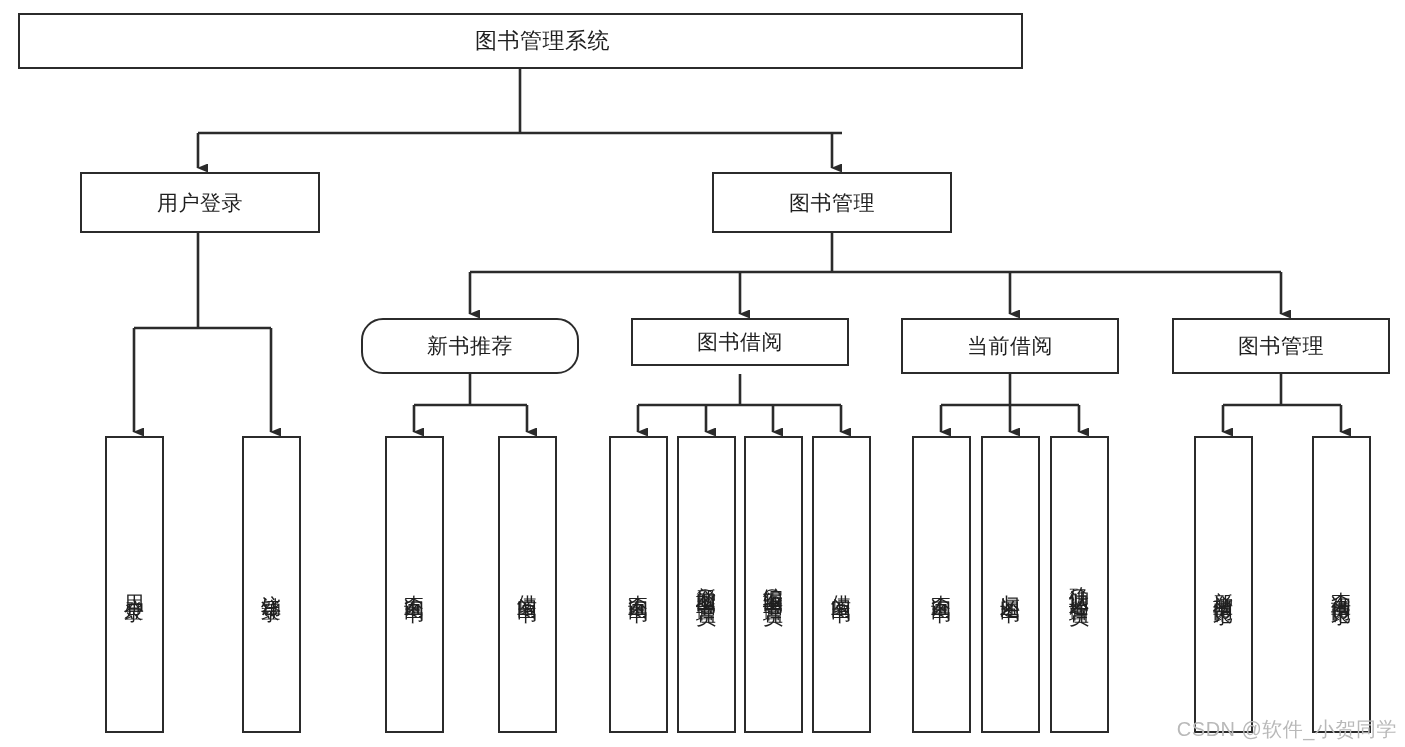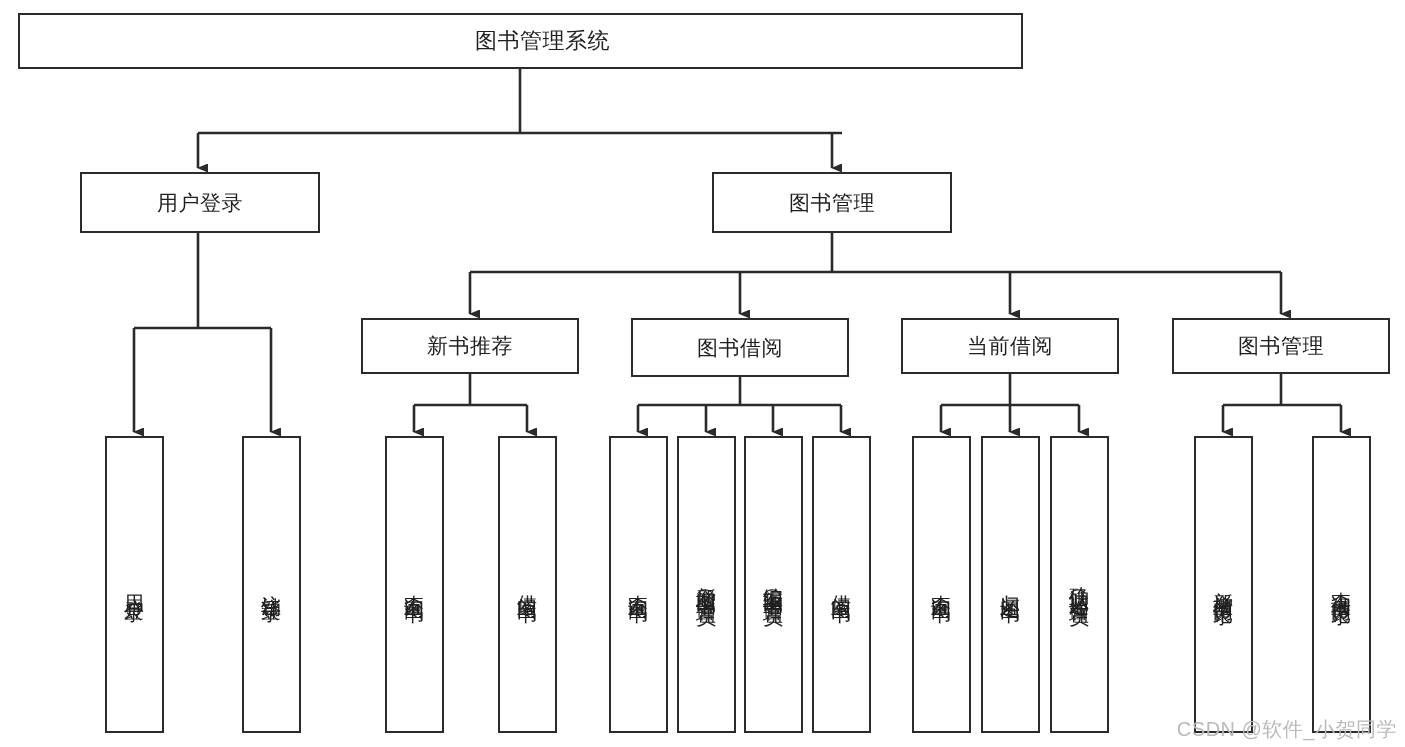--- a/index.html
+++ b/index.html
@@ -130,24 +130,24 @@
     <span>图书管理系统</span>
   </div>
 
   <div class="node horizontal" style="left:80px; top:172px; width:240px; height:61px;">
     <span>用户登录</span>
   </div>
   <div class="node horizontal" style="left:712px; top:172px; width:240px; height:61px;">
     <span>图书管理</span>
   </div>
 
-  <div class="node horizontal" style="left:361px; top:318px; width:218px; height:56px;">
+  <div class="node horizontal" style="left:361px; top:318px; width:218px; height:56px;border-radius:22px;">
     <span>新书推荐</span>
   </div>
-  <div class="node horizontal" style="left:631px; top:318px; width:218px; height:59px;">
+  <div class="node horizontal" style="left:631px; top:318px; width:218px; height:48px;">
     <span>图书借阅</span>
   </div>
   <div class="node horizontal" style="left:901px; top:318px; width:218px; height:56px;">
     <span>当前借阅</span>
   </div>
   <div class="node horizontal" style="left:1172px; top:318px; width:218px; height:56px;">
     <span>图书管理</span>
   </div>
 
   <div class="node vertical" style="left:105px; top:436px; width:59px; height:297px;">

